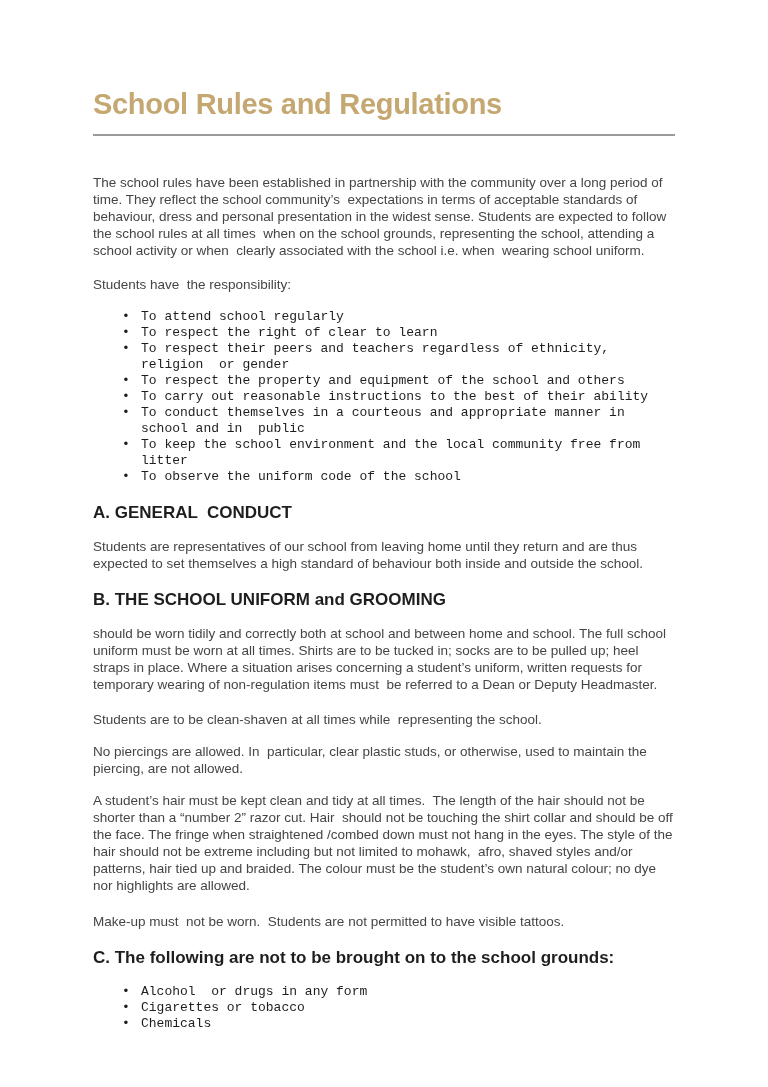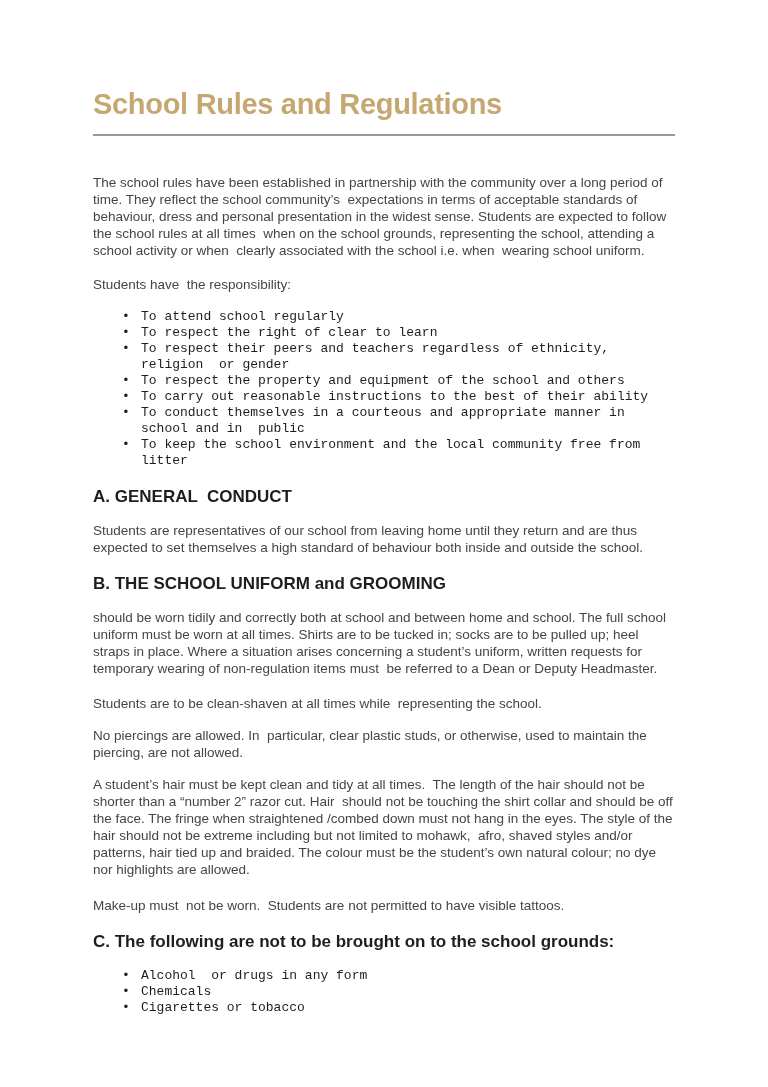--- a/index.html
+++ b/index.html
@@ -96,37 +96,38 @@
   <p class="sans">Students have  the responsibility:</p>
 
   <ul class="serif-list">
     <li>To attend school regularly</li>
     <li>To respect the right of clear to learn</li>
     <li>To respect their peers and teachers regardless of ethnicity, religion  or gender</li>
     <li>To respect the property and equipment of the school and others</li>
     <li>To carry out reasonable instructions to the best of their ability</li>
     <li>To conduct themselves in a courteous and appropriate manner in school and in  public</li>
     <li>To keep the school environment and the local community free from litter</li>
+    <li>To observe the uniform code of the school</li>
   </ul>
 
   <h2 class="serif-heading">A. GENERAL  CONDUCT</h2>
   <p class="sans">Students are representatives of our school from leaving home until they return and are thus expected to set themselves a high standard of behaviour both inside and outside the school.</p>
 
   <h2 class="serif-heading">B. THE SCHOOL UNIFORM and GROOMING</h2>
   <p class="sans">should be worn tidily and correctly both at school and between home and school. The full school uniform must be worn at all times. Shirts are to be tucked in; socks are to be pulled up; heel straps in place. Where a situation arises concerning a student’s uniform, written requests for temporary wearing of non-regulation items must  be referred to a Dean or Deputy Headmaster.</p>
   <p class="sans clean">Students are to be clean-shaven at all times while  representing the school.</p>
 
   <div class="tight">
     <p class="sans">No piercings are allowed. In  particular, clear plastic studs, or otherwise, used to maintain the piercing, are not allowed.</p>
   </div>
 
   <p class="sans hair">A student’s hair must be kept clean and tidy at all times.  The length of the hair should not be shorter than a “number 2” razor cut. Hair  should not be touching the shirt collar and should be off the face. The fringe when straightened /combed down must not hang in the eyes. The style of the hair should not be extreme including but not limited to mohawk,  afro, shaved styles and/or patterns, hair tied up and braided. The colour must be the student’s own natural colour; no dye nor highlights are allowed.</p>
   <p class="sans makeup">Make-up must  not be worn.  Students are not permitted to have visible tattoos.</p>
 
   <h2 class="serif-heading">C. The following are not to be brought on to the school grounds:</h2>
 
   <ul class="serif-list grounds-list">
     <li>Alcohol  or drugs in any form</li>
+    <li>Cigarettes or tobacco</li>
     <li>Chemicals</li>
-    <li>Cigarettes or tobacco</li>
   </ul>
 
 </div>
 
 </body></html>

